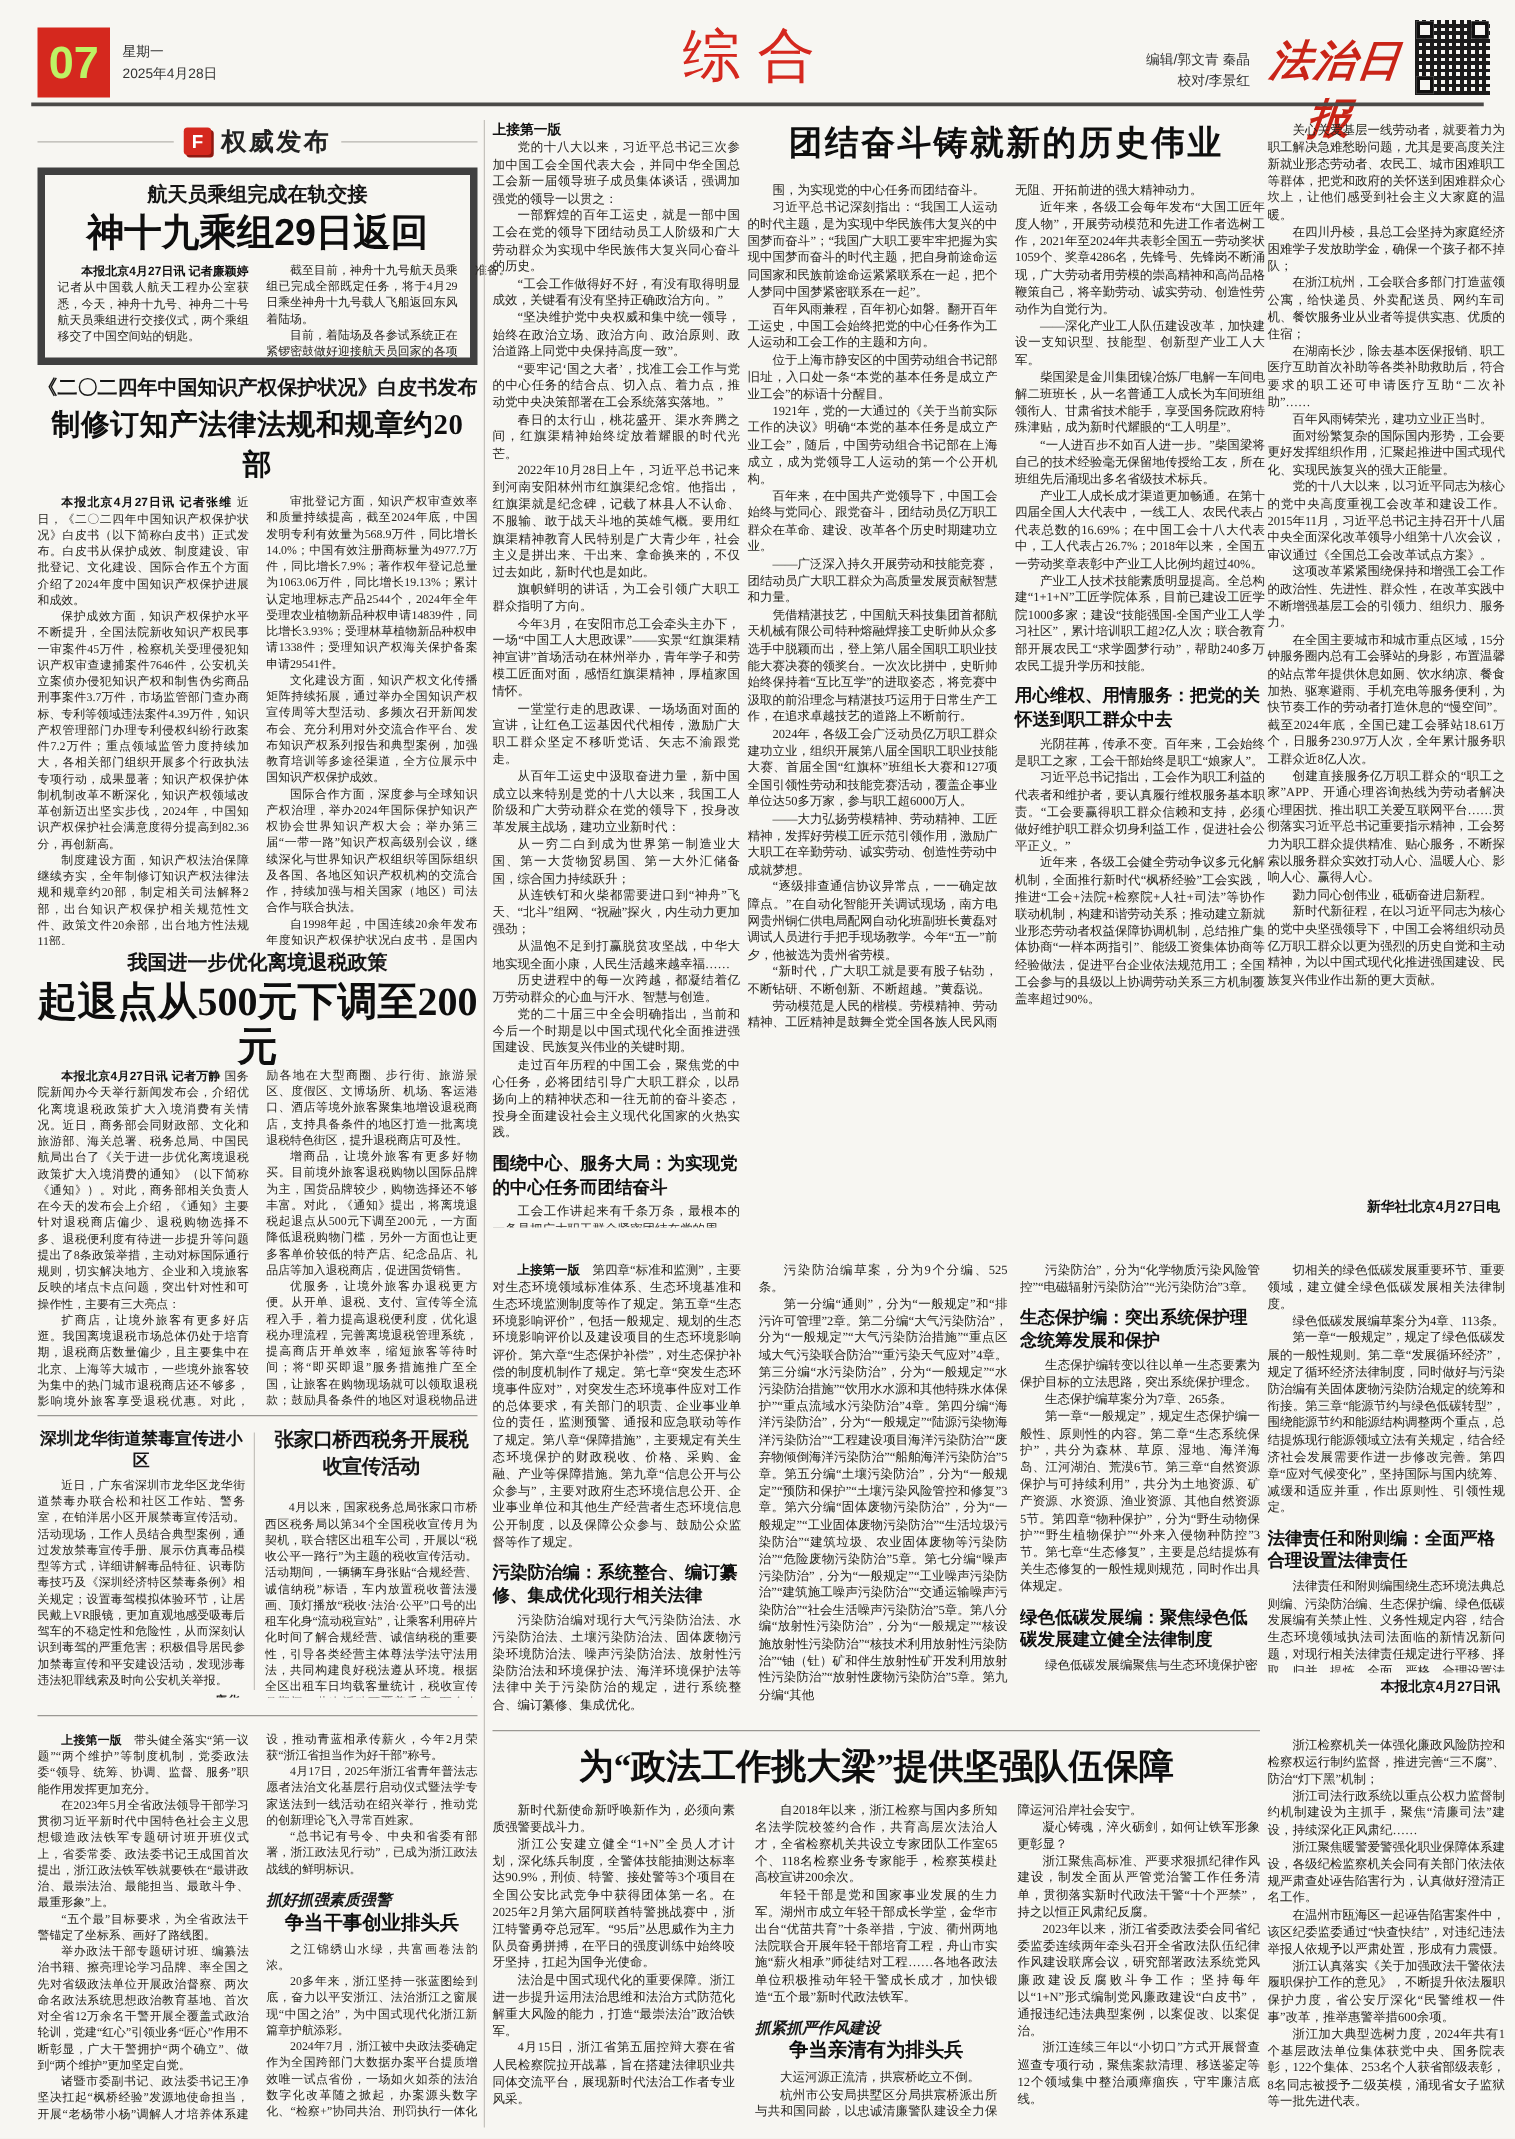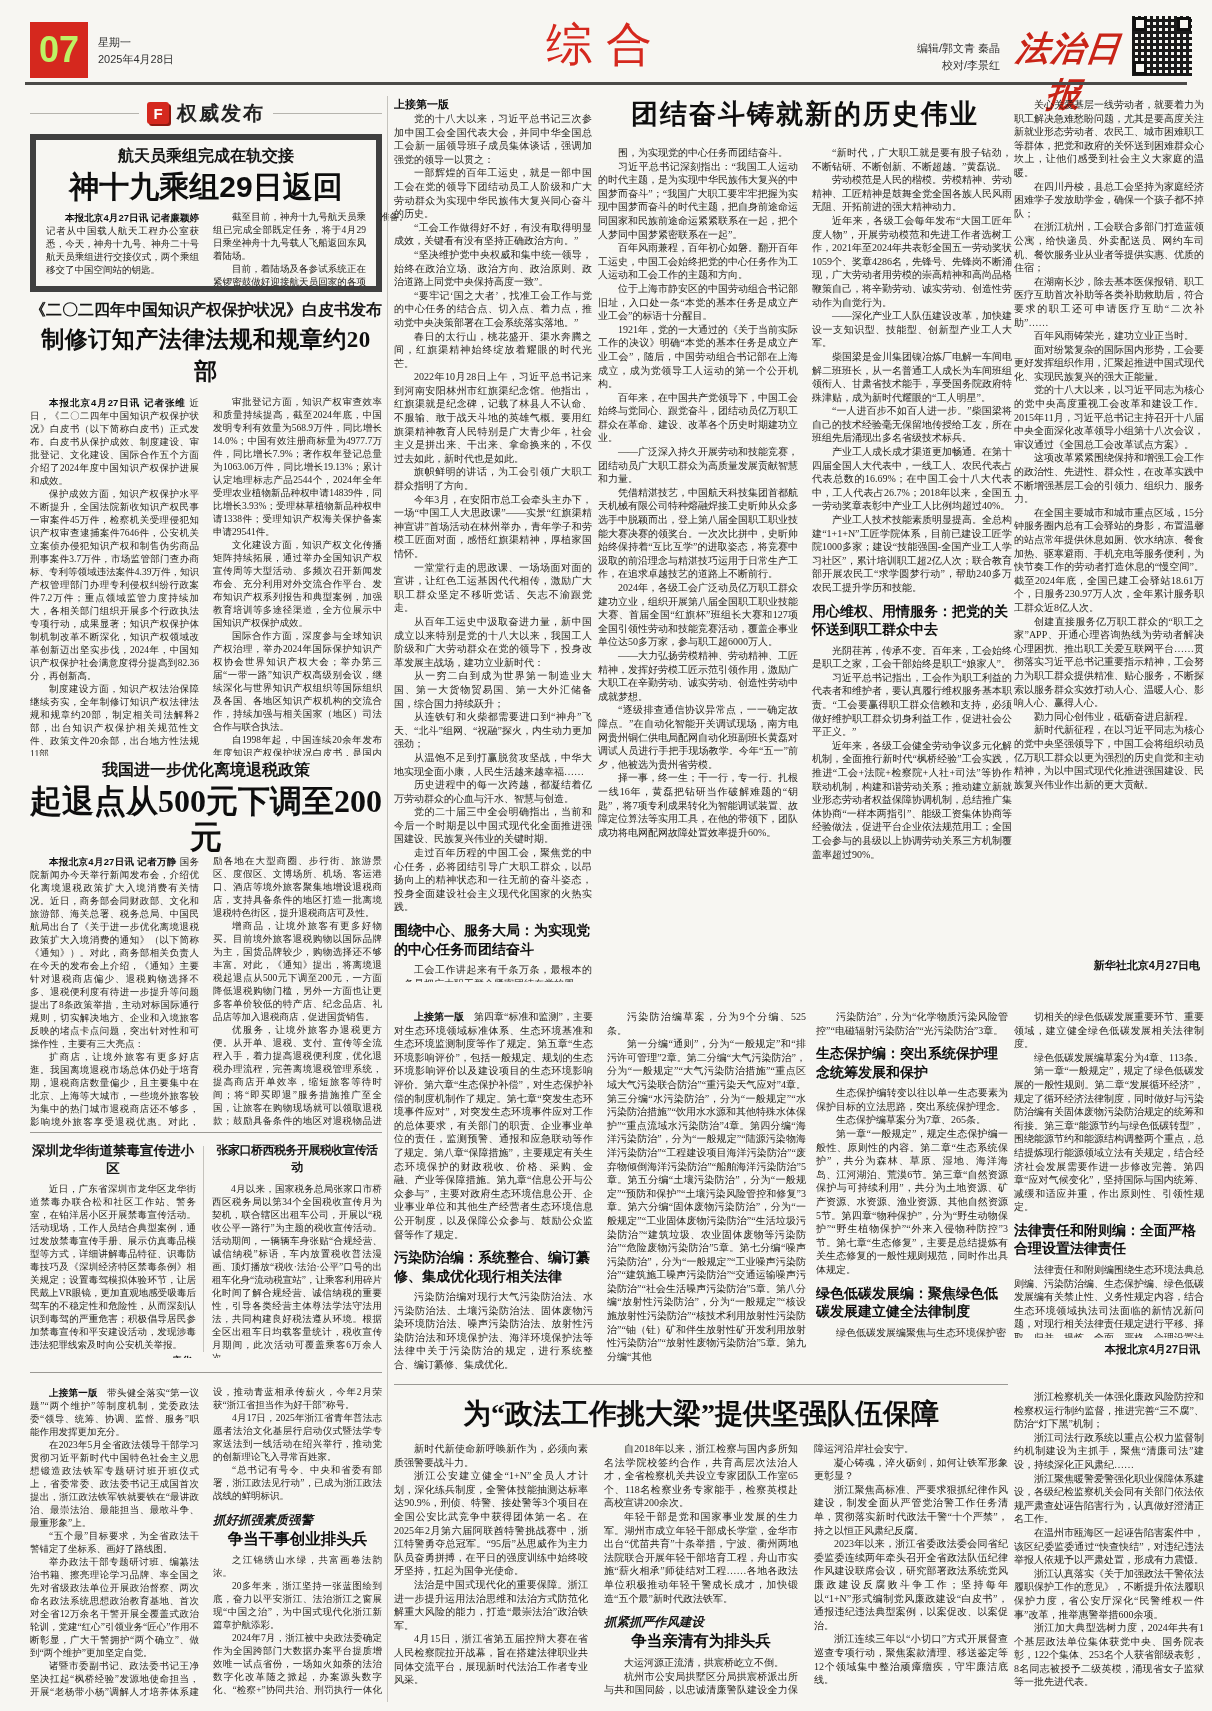--- a/index.html
+++ b/index.html
@@ -133,21 +133,21 @@
 
   <div class="blk small" style="left:30px;top:1142px;width:166px;height:216px">
     <div class="kicker" style="font-size:13.5px;margin-bottom:5px">深圳龙华街道禁毒宣传进小区</div>
     <div>
         <div class="it-p">近日，广东省深圳市龙华区龙华街道禁毒办联合松和社区工作站、警务室，在铂洋居小区开展禁毒宣传活动。活动现场，工作人员结合典型案例，通过发放禁毒宣传手册、展示仿真毒品模型等方式，详细讲解毒品特征、识毒防毒技巧及《深圳经济特区禁毒条例》相关规定；设置毒驾模拟体验环节，让居民戴上VR眼镜，更加直观地感受吸毒后驾车的不稳定性和危险性，从而深刻认识到毒驾的严重危害；积极倡导居民参加禁毒宣传和平安建设活动，发现涉毒违法犯罪线索及时向公安机关举报。</div>
         <div class="it-sign">唐华</div>
       </div>
   </div>
   <div class="vrule" style="left:203px;top:1146px;height:206px"></div>
   <div class="blk small" style="left:212px;top:1142px;width:170px;height:216px">
-    <div class="kicker" style="font-size:12px;margin-bottom:7px;letter-spacing:-0.5px">张家口桥西税务开展税收宣传活动</div>
+    <div class="kicker" style="font-size:16px;margin-bottom:17px;letter-spacing:-0.5px">张家口桥西税务开展税收宣传活动</div>
     <div>
         <div class="it-p">4月以来，国家税务总局张家口市桥西区税务局以第34个全国税收宣传月为契机，联合辖区出租车公司，开展以“税收公平一路行”为主题的税收宣传活动。活动期间，一辆辆车身张贴“合规经营、诚信纳税”标语，车内放置税收普法漫画、顶灯播放“税收·法治·公平”口号的出租车化身“流动税宣站”，让乘客利用碎片化时间了解合规经营、诚信纳税的重要性，引导各类经营主体尊法学法守法用法，共同构建良好税法遵从环境。根据全区出租车日均载客量统计，税收宣传月期间，此次活动可覆盖乘客6万余人次。</div>
       </div>
   </div>
 
   <div class="rule" style="left:30px;top:1372px;width:352px;height:1px"></div>
 
   <div class="blk cols2 small" style="left:30px;top:1386px;width:352px;height:318px">
       <div class="it-p"><b>上接第一版　</b>带头健全落实“第一议题”“两个维护”等制度机制，党委政法委“领导、统筹、协调、监督、服务”职能作用发挥更加充分。</div>
       <div class="it-p">在2023年5月全省政法领导干部学习贯彻习近平新时代中国特色社会主义思想锻造政法铁军专题研讨班开班仪式上，省委常委、政法委书记王成国首次提出，浙江政法铁军铁就要铁在“最讲政治、最崇法治、最能担当、最敢斗争、最重形象”上。</div>
@@ -195,21 +195,20 @@
       <div class="it-p">习近平总书记深刻指出：“我国工人运动的时代主题，是为实现中华民族伟大复兴的中国梦而奋斗”；“我国广大职工要牢牢把握为实现中国梦而奋斗的时代主题，把自身前途命运同国家和民族前途命运紧紧联系在一起，把个人梦同中国梦紧密联系在一起”。</div>
       <div class="it-p">百年风雨兼程，百年初心如磐。翻开百年工运史，中国工会始终把党的中心任务作为工人运动和工会工作的主题和方向。</div>
       <div class="it-p">位于上海市静安区的中国劳动组合书记部旧址，入口处一条“本党的基本任务是成立产业工会”的标语十分醒目。</div>
       <div class="it-p">1921年，党的一大通过的《关于当前实际工作的决议》明确“本党的基本任务是成立产业工会”，随后，中国劳动组合书记部在上海成立，成为党领导工人运动的第一个公开机构。</div>
       <div class="it-p">百年来，在中国共产党领导下，中国工会始终与党同心、跟党奋斗，团结动员亿万职工群众在革命、建设、改革各个历史时期建功立业。</div>
       <div class="it-p">——广泛深入持久开展劳动和技能竞赛，团结动员广大职工群众为高质量发展贡献智慧和力量。</div>
       <div class="it-p">凭借精湛技艺，中国航天科技集团首都航天机械有限公司特种熔融焊接工史昕帅从众多选手中脱颖而出，登上第八届全国职工职业技能大赛决赛的领奖台。一次次比拼中，史昕帅始终保持着“互比互学”的进取姿态，将竞赛中汲取的前沿理念与精湛技巧运用于日常生产工作，在追求卓越技艺的道路上不断前行。</div>
       <div class="it-p">2024年，各级工会广泛动员亿万职工群众建功立业，组织开展第八届全国职工职业技能大赛、首届全国“红旗杯”班组长大赛和127项全国引领性劳动和技能竞赛活动，覆盖企事业单位达50多万家，参与职工超6000万人。</div>
       <div class="it-p">——大力弘扬劳模精神、劳动精神、工匠精神，发挥好劳模工匠示范引领作用，激励广大职工在辛勤劳动、诚实劳动、创造性劳动中成就梦想。</div>
       <div class="it-p">“逐级排查通信协议异常点，一一确定故障点。”在自动化智能开关调试现场，南方电网贵州铜仁供电局配网自动化班副班长黄磊对调试人员进行手把手现场教学。今年“五一”前夕，他被选为贵州省劳模。</div>
-      <div class="it-p">择一事，终一生；干一行，专一行。扎根一线16年，黄磊把钻研当作破解难题的“钥匙”，将7项专利成果转化为智能调试装置、故障定位算法等实用工具，在他的带领下，团队成功将电网配网故障处置效率提升60%。</div>
       <div class="it-p">“新时代，广大职工就是要有股子钻劲，不断钻研、不断创新、不断超越。”黄磊说。</div>
       <div class="it-p">劳动模范是人民的楷模。劳模精神、劳动精神、工匠精神是鼓舞全党全国各族人民风雨无阻、开拓前进的强大精神动力。</div>
       <div class="it-p">近年来，各级工会每年发布“大国工匠年度人物”，开展劳动模范和先进工作者选树工作，2021年至2024年共表彰全国五一劳动奖状1059个、奖章4286名，先锋号、先锋岗不断涌现，广大劳动者用劳模的崇高精神和高尚品格鞭策自己，将辛勤劳动、诚实劳动、创造性劳动作为自觉行为。</div>
       <div class="it-p">——深化产业工人队伍建设改革，加快建设一支知识型、技能型、创新型产业工人大军。</div>
       <div class="it-p">柴国梁是金川集团镍冶炼厂电解一车间电解二班班长，从一名普通工人成长为车间班组领衔人、甘肃省技术能手，享受国务院政府特殊津贴，成为新时代耀眼的“工人明星”。</div>
       <div class="it-p">“一人进百步不如百人进一步。”柴国梁将自己的技术经验毫无保留地传授给工友，所在班组先后涌现出多名省级技术标兵。</div>
       <div class="it-p">产业工人成长成才渠道更加畅通。在第十四届全国人大代表中，一线工人、农民代表占代表总数的16.69%；在中国工会十八大代表中，工人代表占26.7%；2018年以来，全国五一劳动奖章表彰中产业工人比例均超过40%。</div>
       <div class="it-p">产业工人技术技能素质明显提高。全总构建“1+1+N”工匠学院体系，目前已建设工匠学院1000多家；建设“技能强国-全国产业工人学习社区”，累计培训职工超2亿人次；联合教育部开展农民工“求学圆梦行动”，帮助240多万农民工提升学历和技能。</div>
       <div class="it-sub">用心维权、用情服务：把党的关怀送到职工群众中去</div>
       <div class="it-p">光阴荏苒，传承不变。百年来，工会始终是职工之家，工会干部始终是职工“娘家人”。</div>

